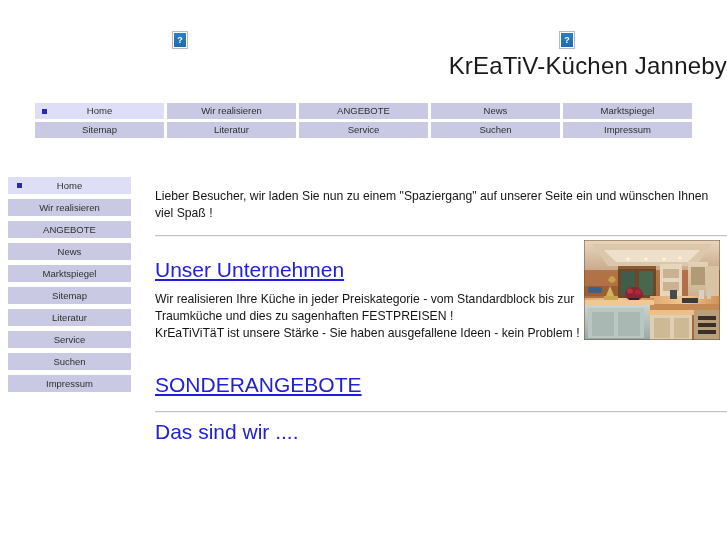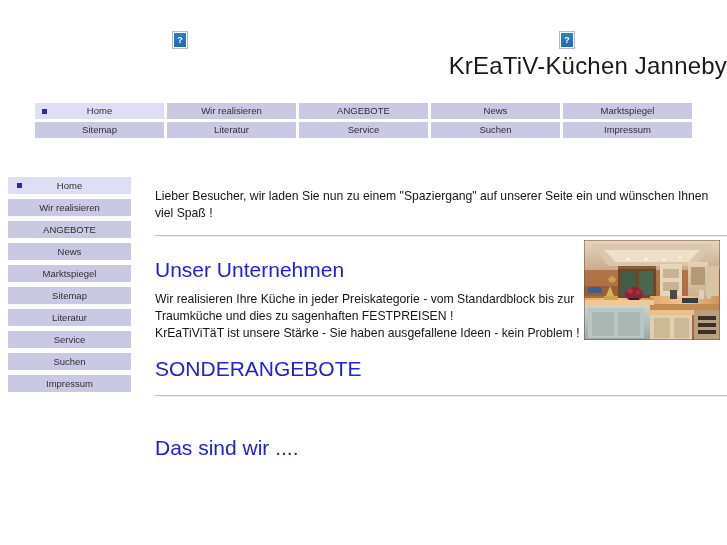--- a/index.html
+++ b/index.html
@@ -154,42 +154,43 @@
     border-bottom: 1px solid #efefef;
     margin: 13px 0 0 0;
     width: 572px;
   }
 
   h2.link-heading {
     margin: 0;
     font-size: 21px;
     font-weight: normal;
     color: #2020d8;
+    text-decoration: underline;
     font-family: "Liberation Sans", sans-serif;
     cursor: pointer;
     display: inline-block;
     line-height: 26px;
   }
   h2.plain-heading {
     margin: 0;
     font-size: 21px;
     font-weight: normal;
     color: #2020d8;
     text-decoration: none;
     font-family: "Liberation Sans", sans-serif;
     display: inline-block;
     line-height: 26px;
   }
 
   .block-unternehmen { margin-top: 20px; }
   .block-text-1 { margin-top: 8px; }
   .block-text-2 { margin-top: 0; }
-  .block-sonder { margin-top: 14px; }
+  .block-sonder { margin-top: 30px; }
   .block-sonder-text { margin-top: 22px; }
-  .block-daswir { margin-top: 38px; }
+  .block-daswir { margin-top: 6px; }
 
   
   .kitchen-photo {
     position: absolute;
     left: 584px;
     top: 240px;
     width: 136px;
     height: 100px;
     overflow: hidden;
     background: #8a5630;

